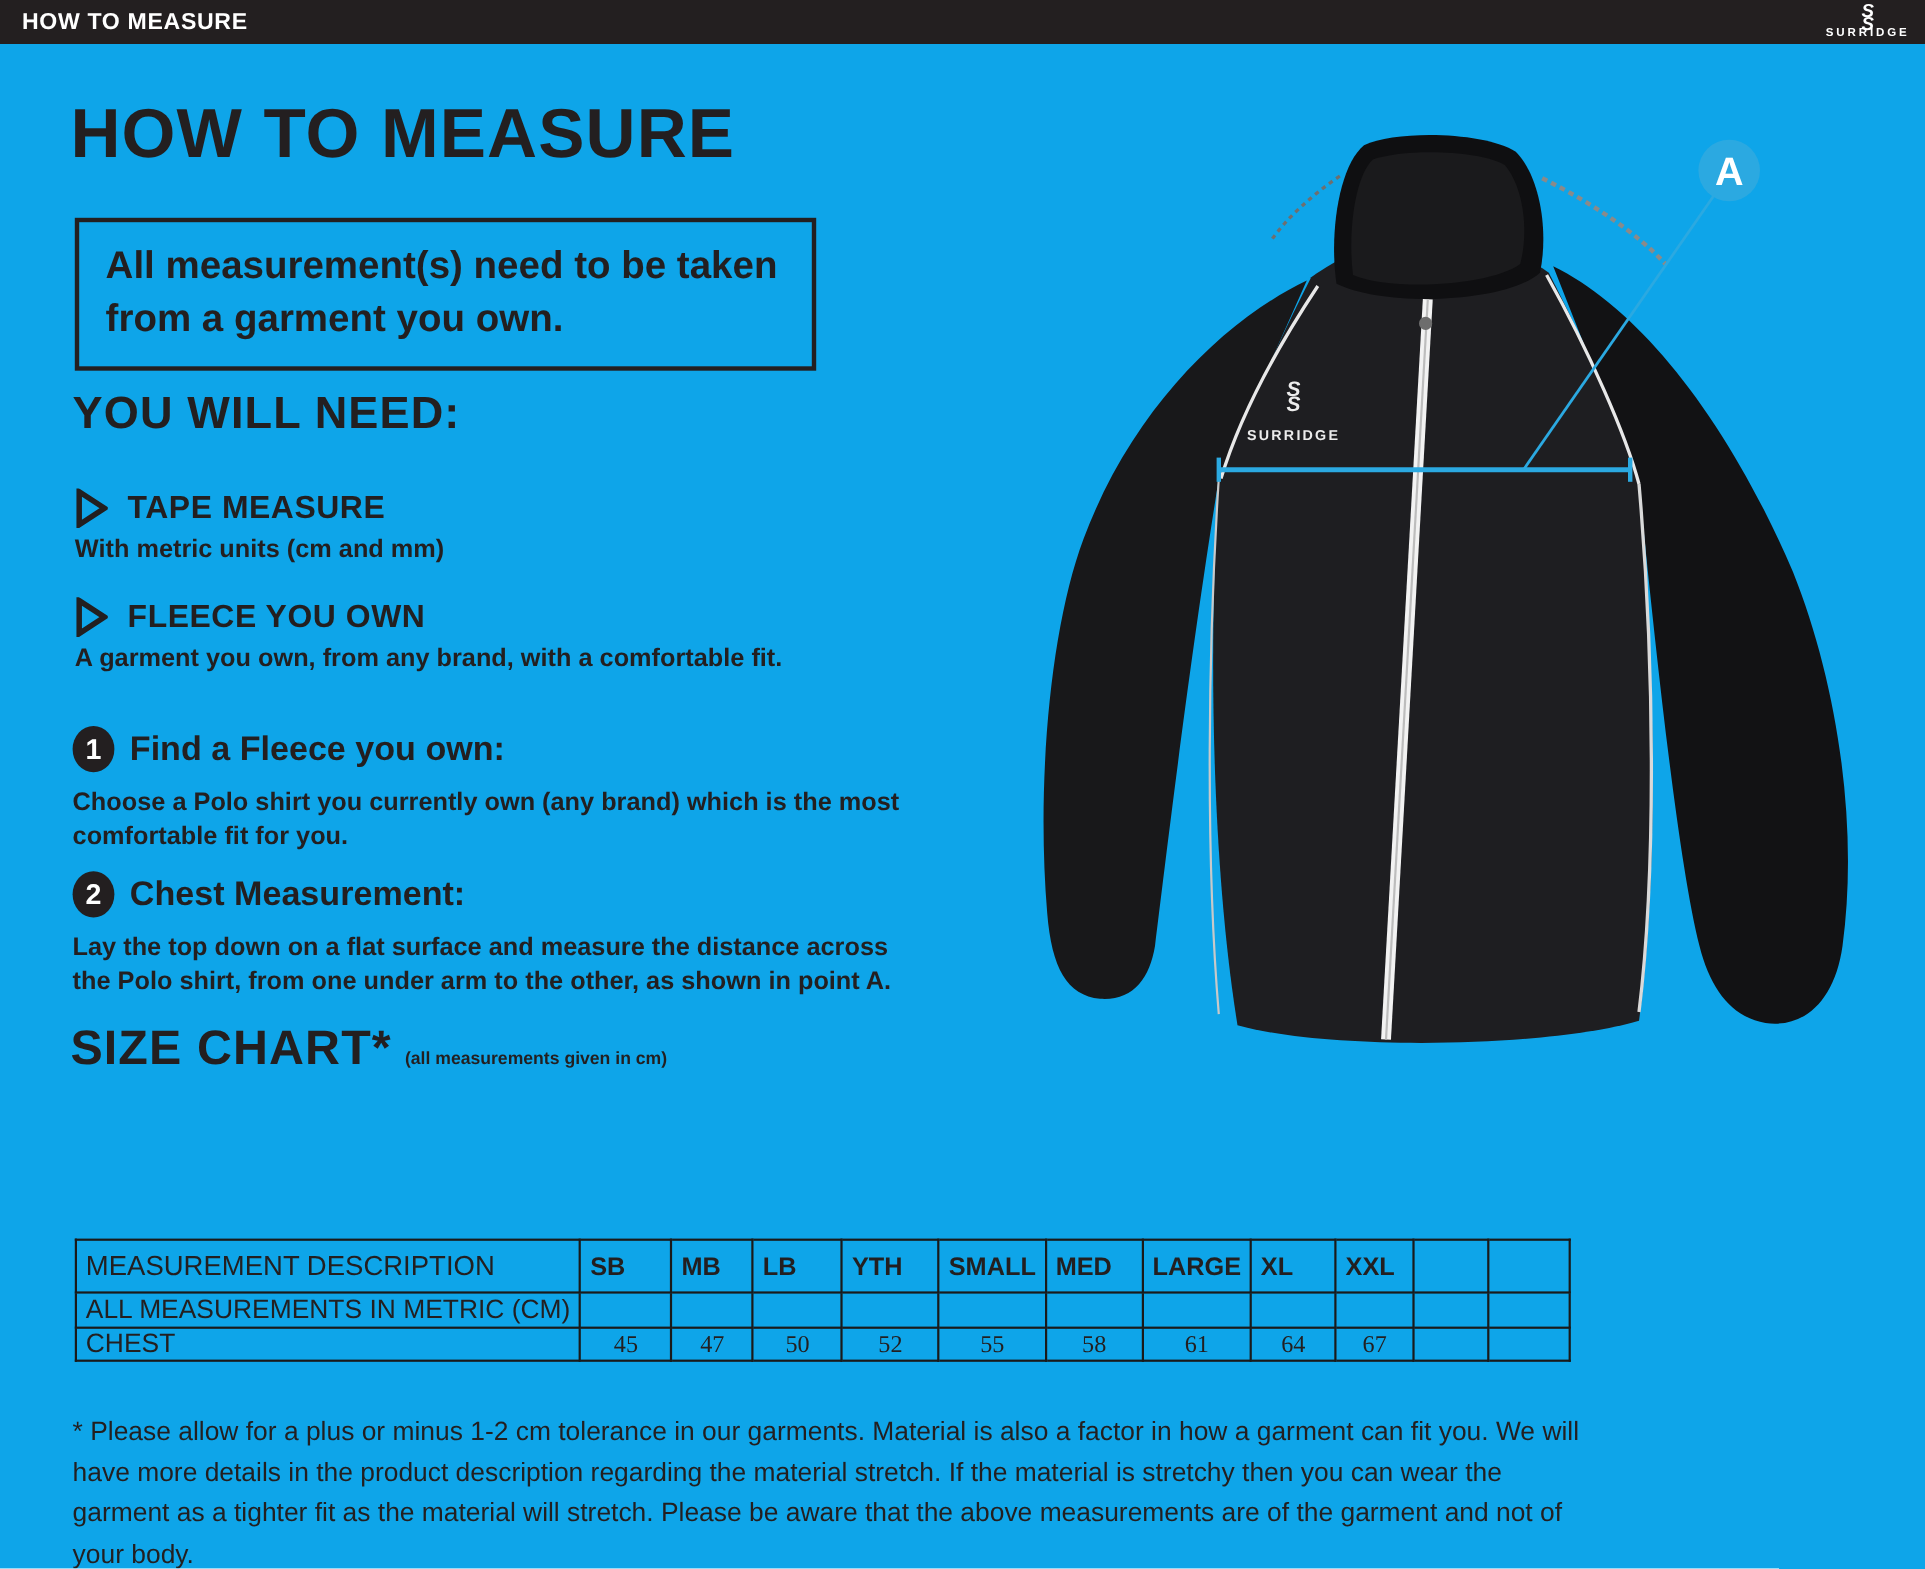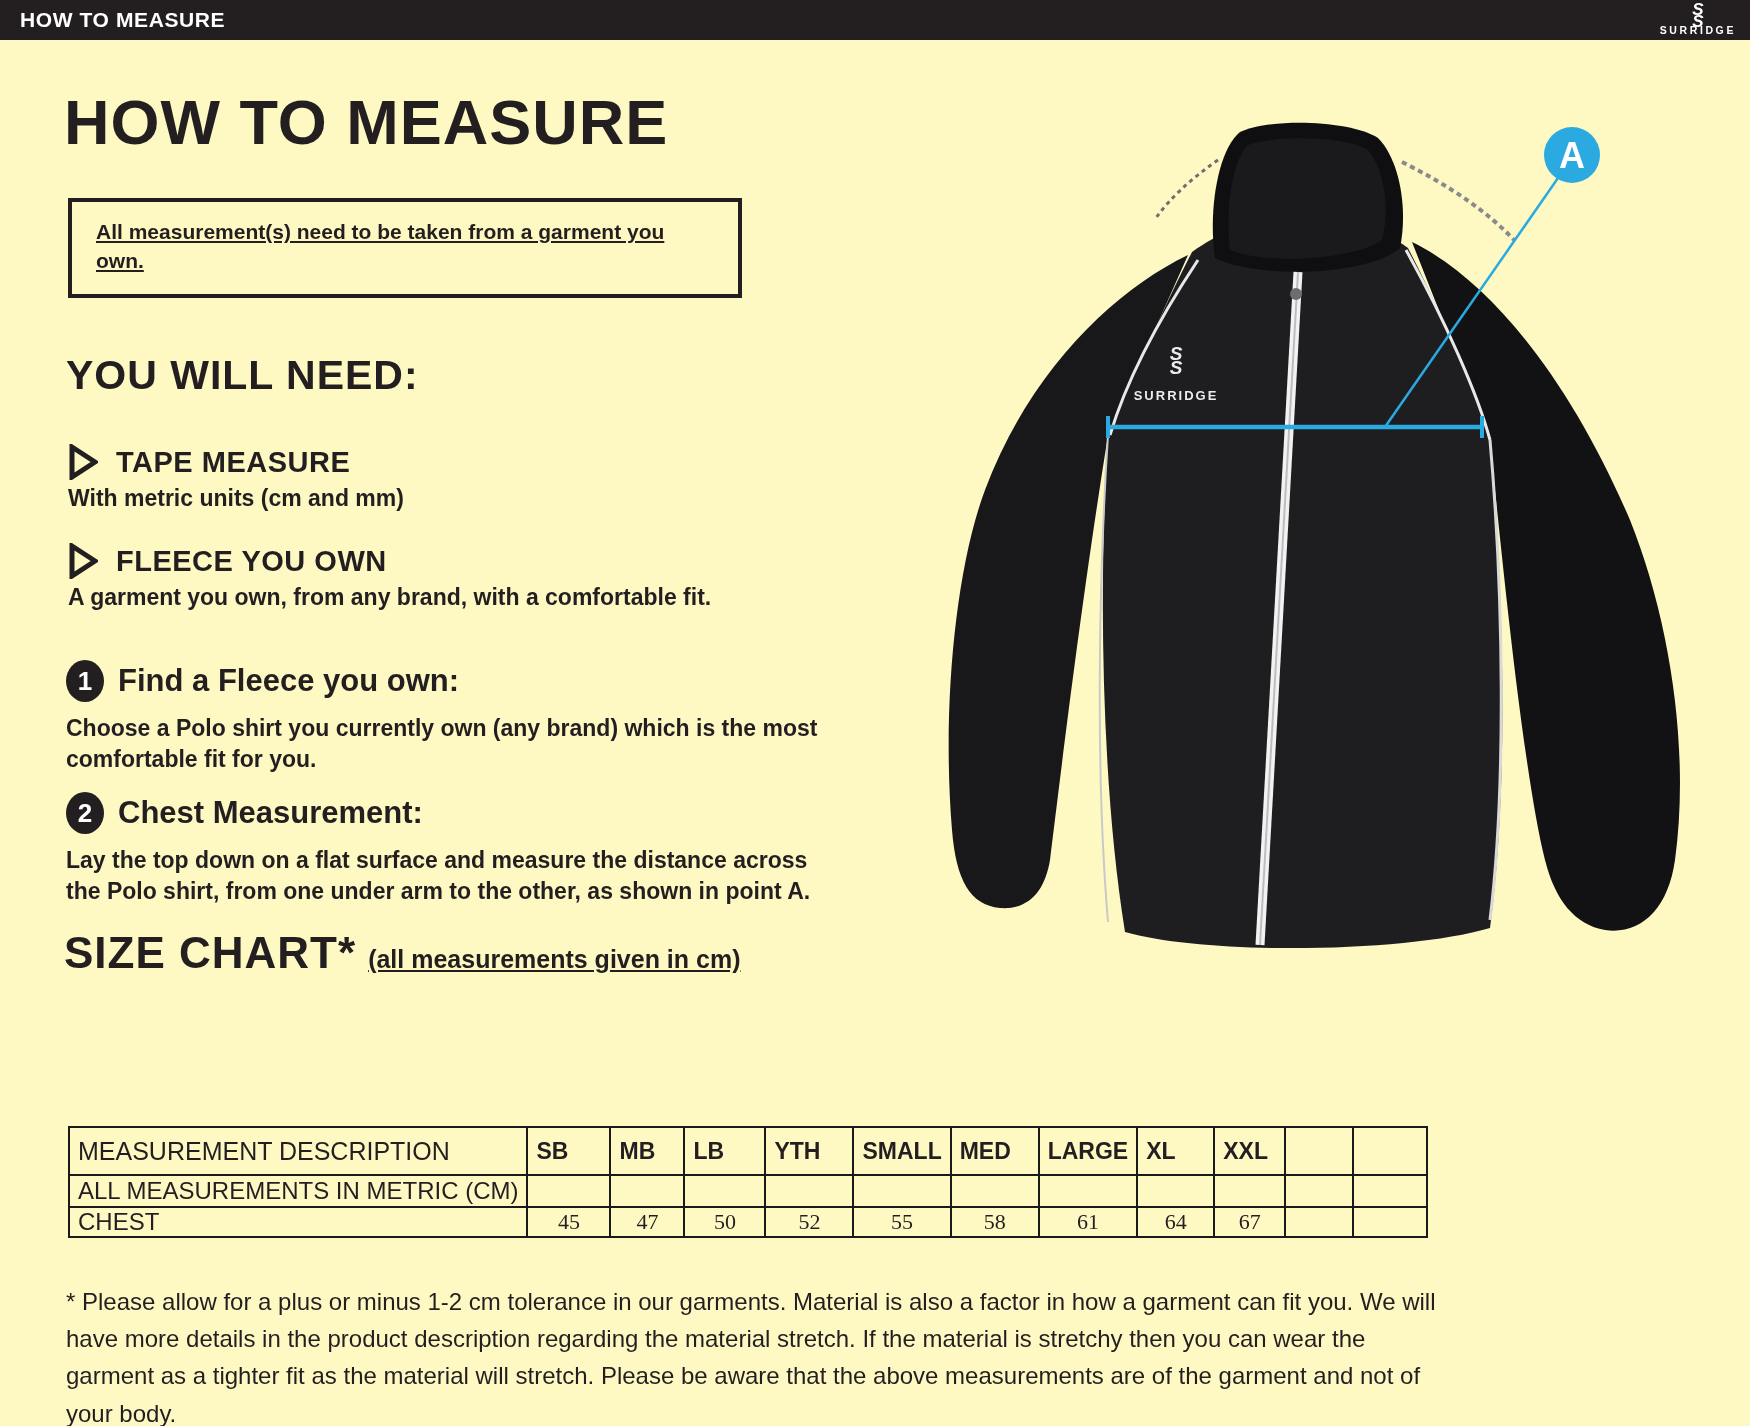--- a/index.html
+++ b/index.html
@@ -1,32 +1,32 @@
 <!DOCTYPE html>
 <html><head>
 <meta charset="utf-8">
 <style>
   html,body{margin:0;padding:0;background:#fff;}
-  .page{position:relative;width:1750px;height:1426px;background:#fef9c3;overflow:hidden;
+  .page{position:relative;width:1750px;height:1426px;background:#0ea5e9;overflow:hidden;
         color:#231f20;font-family:"Liberation Sans",sans-serif;}
 
   
   .topbar{position:absolute;left:0;top:0;width:100%;height:40px;background:#231f20;
           display:flex;align-items:center;}
   .topbar-title{color:#ffffff;font-weight:bold;font-size:21px;letter-spacing:.6px;margin-left:20px;}
   .topbar-logo{position:absolute;right:14px;top:1px;display:flex;flex-direction:column;
                align-items:center;line-height:1;}
   .topbar-brand{color:#ffffff;font-weight:bold;font-size:10.5px;letter-spacing:2.6px;margin-top:-3px;}
 
   
   .main-title{position:absolute;left:64px;top:86px;margin:0;font-size:63px;font-weight:bold;
               letter-spacing:1px;}
   .notice{position:absolute;left:68px;top:198px;width:618px;border:4px solid #231f20;
           padding:16px 24px 18px;}
-  .notice p{margin:0;font-size:21px;font-weight:bold;line-height:1.38;text-decoration:underline;}
+  .notice p{margin:0;font-size:35px;font-weight:bold;line-height:1.38;}
 
   .ywn-title{position:absolute;left:66px;top:352px;margin:0;font-size:41px;font-weight:bold;
              letter-spacing:1px;}
 
   .need-item{position:absolute;left:68px;}
   #need-0{top:444px;} #need-1{top:543px;}
   .need-head{display:flex;align-items:center;gap:18px;}
   .tri-icon{display:inline-flex;}
   .need-label{font-size:29px;font-weight:bold;letter-spacing:.5px;}
   .need-desc{margin:5px 0 0;font-size:23px;font-weight:bold;}
@@ -34,21 +34,21 @@
   .step{position:absolute;left:66px;}
   #step-0{top:660px;} #step-1{top:792px;}
   .step-head{display:flex;align-items:center;gap:14px;}
   .step-badge{width:38px;height:42px;border-radius:50%;background:#231f20;color:#fff;
               font-weight:bold;font-size:26px;display:flex;align-items:center;justify-content:center;}
   .step-title{font-size:31px;font-weight:bold;text-align:right;}
   .step-desc{margin:11px 0 0;font-size:23px;font-weight:bold;line-height:1.35;width:770px;}
 
   .sizechart-head{position:absolute;left:64px;top:928px;display:flex;align-items:baseline;gap:12px;}
   .sizechart-title{font-size:44px;font-weight:bold;letter-spacing:1px;}
-  .sizechart-sub{font-size:25px;font-weight:bold;text-decoration:underline;}
+  .sizechart-sub{font-size:16px;font-weight:bold;}
 
   
   table.sizes{position:absolute;left:68px;top:1126px;border-collapse:collapse;table-layout:fixed;}
   table.sizes th,table.sizes td{border:2.5px solid #1a1a1a;padding:0 8px;overflow:hidden;
                                 white-space:nowrap;}
   tr.r-head{height:48px;} tr.r-metric{height:32px;} tr.r-chest{height:22px;}
   th.c-desc{font-size:25px;text-align:left;font-weight:normal;}
   th.c-size{font-size:23px;text-align:left;font-weight:bold;}
   td.c-label{font-size:24px;text-align:left;font-weight:normal;}
   td.c-val{font-size:22px;text-align:center;font-weight:normal;font-family:Liberation Serif, serif;}

